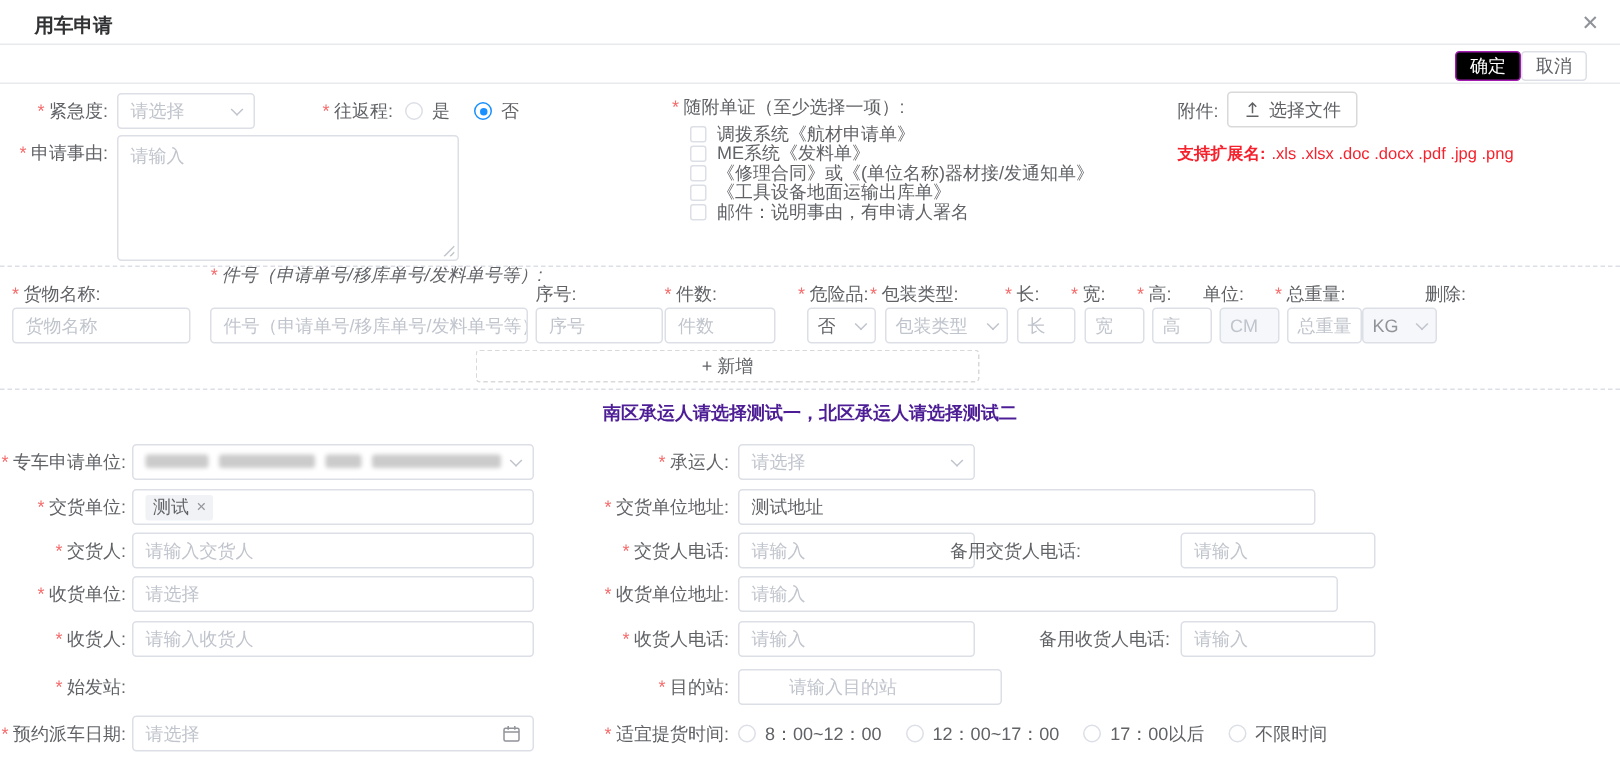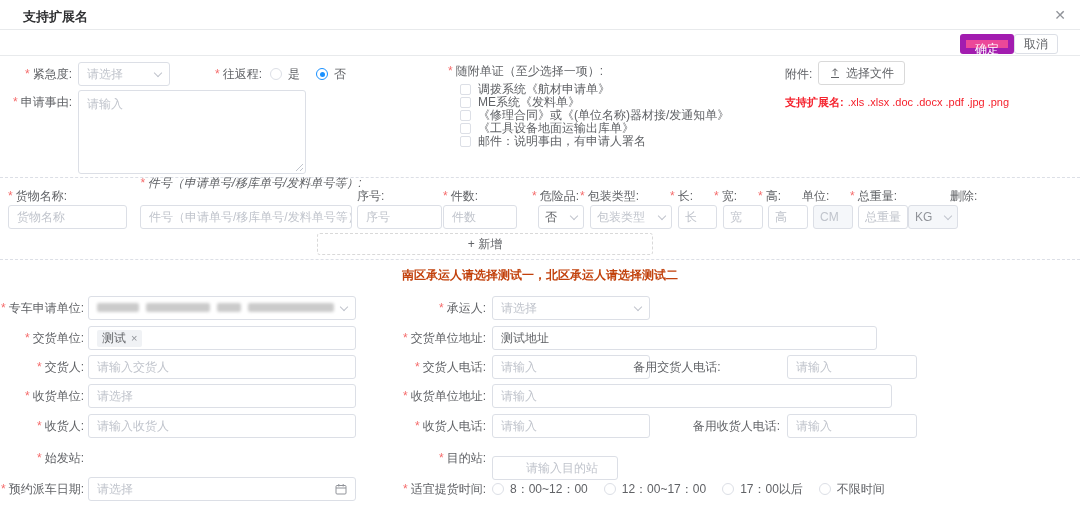--- a/index.html
+++ b/index.html
@@ -8,21 +8,21 @@
     position:relative; width:1080px; height:515px; background:#fff;
     font-family:"Liberation Sans","DejaVu Sans",sans-serif; font-size:12px; color:#606266;
     overflow:hidden;
   }
   .hd { position:absolute; left:0; top:0; right:0; height:30px; border-bottom:1px solid #e8eaec; }
   .hd .title { position:absolute; left:23px; top:8px; font-size:13px; color:#303133; font-weight:600; }
   .close { position:absolute; right:14px; top:7px; font-size:14px; color:#909399; cursor:pointer; line-height:16px; }
   .toolbar { position:absolute; left:0; top:30px; right:0; height:26px; border-bottom:1px solid #e8eaec; }
   .btn { position:absolute; top:4px; height:20px; line-height:18px; padding:0 9px; border-radius:3px;
          font-size:12px; text-align:center; cursor:pointer; }
-  .btn.primary { background:#ec4899; border:6px solid #a21caf; color:#fff; }
+  .btn.primary { background:#000000; border:1px solid #a21caf; color:#fff; }
   .btn.plain { background:#fff; border:1px solid #dcdfe6; color:#606266; }
 
   .lbl { position:absolute; font-size:12px; color:#606266; line-height:14px; white-space:nowrap; }
   .req::before { content:"*"; color:#f56c6c; margin-right:3px; }
   .ctl { position:absolute; height:24px; border:1px solid #dcdfe6; border-radius:3px; background:#fff;
          display:flex; align-items:center; padding:0 8px; overflow:hidden; }
   .ctl.sm { padding:0 6px; }
   .ctl.dis { background:#f5f7fa; }
   .ph { color:#c0c4cc; white-space:nowrap; }
   .val { color:#606266; white-space:nowrap; }
@@ -35,40 +35,40 @@
   .rd.on { border-color:#1890ff; position:relative; }
   .rd.on::after { content:""; position:absolute; left:2.5px; top:2.5px; width:5px; height:5px;
                   background:#1890ff; border-radius:50%; }
   .cb { width:11px; height:11px; border:1px solid #dcdfe6; border-radius:2px; background:#fff; flex:none; }
   .docs { position:absolute; left:460px; top:83px; }
   .docs .item { display:flex; align-items:center; gap:7px; height:13px; line-height:13px; font-size:12px; color:#606266; }
 
   .dash { position:absolute; left:0; width:1080px; border-top:1px dashed #dcdfe6; }
   .addbtn { position:absolute; left:317px; top:233px; width:336px; height:22px; border:1px dashed #d9d9d9;
             border-radius:3px; color:#606266; display:flex; align-items:center; justify-content:center; cursor:pointer; }
-  .notice { position:absolute; left:0; top:267px; width:1080px; text-align:center; color:#c2410c;
+  .notice { position:absolute; left:0; top:267px; width:1080px; text-align:center; color:#4c1d95;
             font-weight:bold; font-size:12px; }
   .extline { position:absolute; left:785px; top:95px; font-size:11px; color:#f5222d; white-space:nowrap; }
   .extline .b { font-weight:bold; margin-right:4px; }
   .tag { display:inline-flex; align-items:center; gap:5px; background:#f0f2f5; border-radius:2px;
          padding:0 5px; height:17px; color:#606266; }
   .tag .x { color:#909399; font-size:11px; }
   .redact { display:inline-block; height:9px; background:#cbcbcb; border-radius:2px; filter:blur(1.5px); margin-right:7px; }
   .radios { position:absolute; display:flex; align-items:center; gap:16px; height:24px; }
   .radios .opt { display:flex; align-items:center; gap:6px; color:#606266; }
   .attachbtn { position:absolute; left:818px; top:61px; height:24px; border:1px solid #d9d9d9; border-radius:3px;
                display:flex; align-items:center; gap:5px; padding:0 10px; color:#606266; cursor:pointer; background:#fff; }
 </style>
 </head>
 <body>
 
 <div class="dlg">
 
   <div class="hd">
-    <span class="title">支持扩展名</span>
+    <span class="title">用车申请</span>
     <span class="close">✕</span>
   </div>
 
   <div class="toolbar">
     <div class="btn primary" style="right:66px;">确定</div>
     <div class="btn plain" style="right:22px;">取消</div>
   </div>
 
   <div class="lbl req" style="left:0;top:67px;width:72px;text-align:right;">紧急度:</div>
   <div class="ctl" style="left:78px;top:62px;width:92px;">
@@ -247,21 +247,21 @@
   <div class="ctl" style="left:492px;top:414px;width:158px;">
       <span class="ph">请输入</span>
     </div>
   <div class="lbl" style="left:650px;top:419px;width:130px;text-align:right;">备用收货人电话:</div>
   <div class="ctl" style="left:787px;top:414px;width:130px;">
       <span class="ph">请输入</span>
     </div>
 
   <div class="lbl req" style="left:0;top:451px;width:84px;text-align:right;">始发站:</div>
   <div class="lbl req" style="left:360px;top:451px;width:126px;text-align:right;">目的站:</div>
-  <div class="ctl" style="left:492px;top:456px;width:126px;padding-left:33px;">
+  <div class="ctl" style="left:492px;top:446px;width:176px;padding-left:33px;">
       <span class="ph">请输入目的站</span>
     </div>
 
   <div class="lbl req" style="left:0;top:482px;width:84px;text-align:right;">预约派车日期:</div>
   <div class="ctl" style="left:88px;top:477px;width:268px;">
     <span class="ph">请选择</span>
     <svg width="12" height="12" viewBox="0 0 12 12" style="margin-left:auto;flex:none;">
       <rect x="1" y="2.5" width="10" height="8.5" rx="1" fill="none" stroke="#909399" stroke-width="1"></rect>
       <line x1="1" y1="5" x2="11" y2="5" stroke="#909399" stroke-width="1"></line>
       <line x1="3.8" y1="1" x2="3.8" y2="3.5" stroke="#909399" stroke-width="1"></line>

